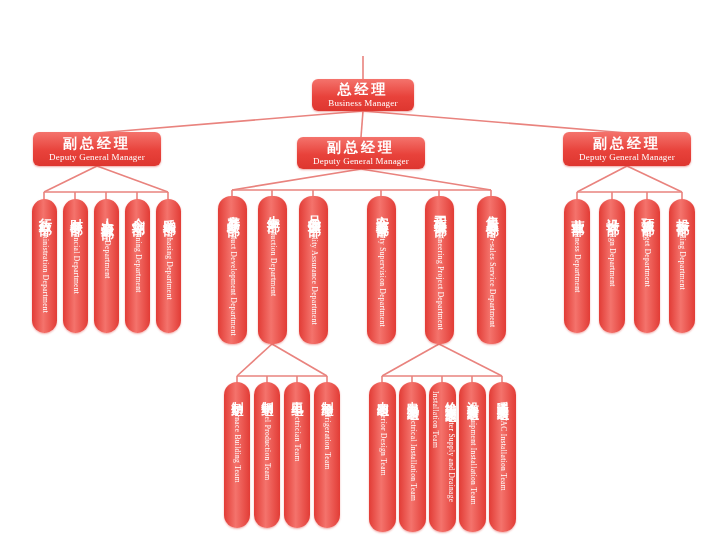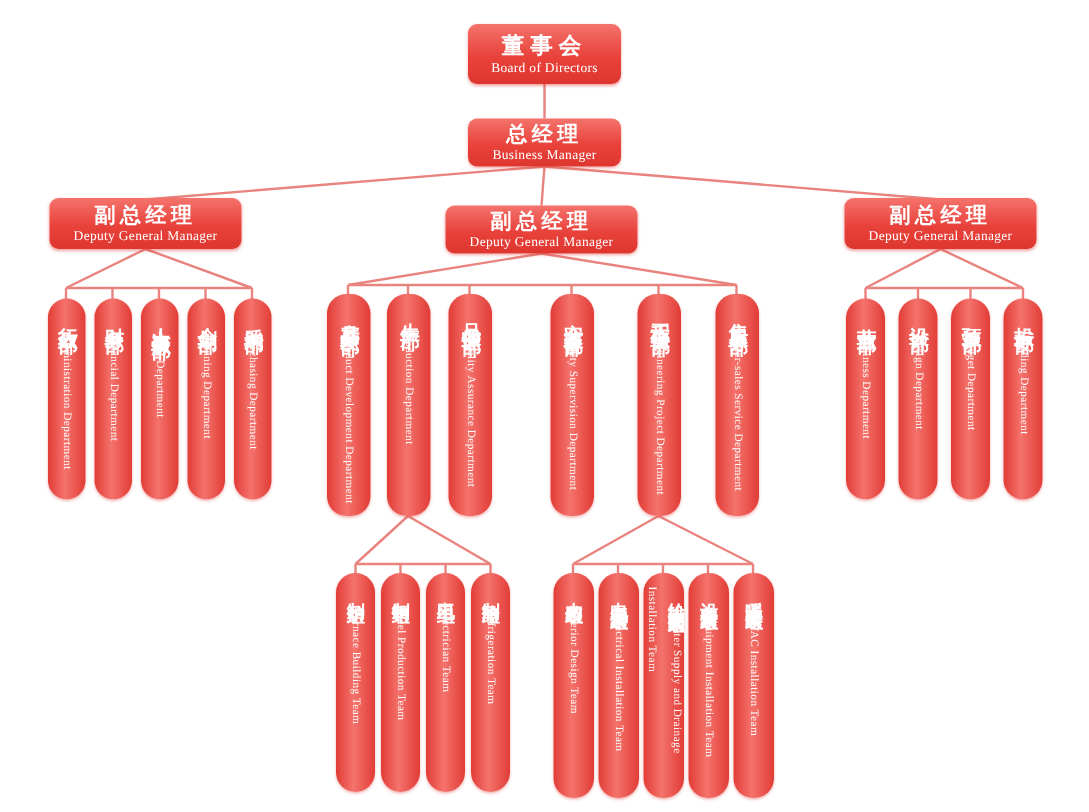--- a/index.html
+++ b/index.html
@@ -90,24 +90,20 @@
       <line x1="439" y1="344" x2="502" y2="376"></line>
       <line x1="382" y1="376" x2="502" y2="376"></line>
       <line x1="382" y1="376" x2="382" y2="383"></line>
       <line x1="412" y1="376" x2="412" y2="383"></line>
       <line x1="442" y1="376" x2="442" y2="383"></line>
       <line x1="472" y1="376" x2="472" y2="383"></line>
       <line x1="502" y1="376" x2="502" y2="383"></line>
     </g>
   </svg>
 
-  <div class="hbox" style="left:312px;top:16px;width:102px;height:40px">
-    <span class="zh">董事会</span>
-    <span class="en">Board of Directors</span>
-  </div>
 
   <div class="hbox small" style="left:312px;top:79px;width:102px;height:32px">
     <span class="zh">总经理</span>
     <span class="en">Business Manager</span>
   </div>
 
   <div class="hbox small" style="left:33px;top:132px;width:128px;height:34px">
     <span class="zh">副总经理</span>
     <span class="en">Deputy General Manager</span>
   </div>

